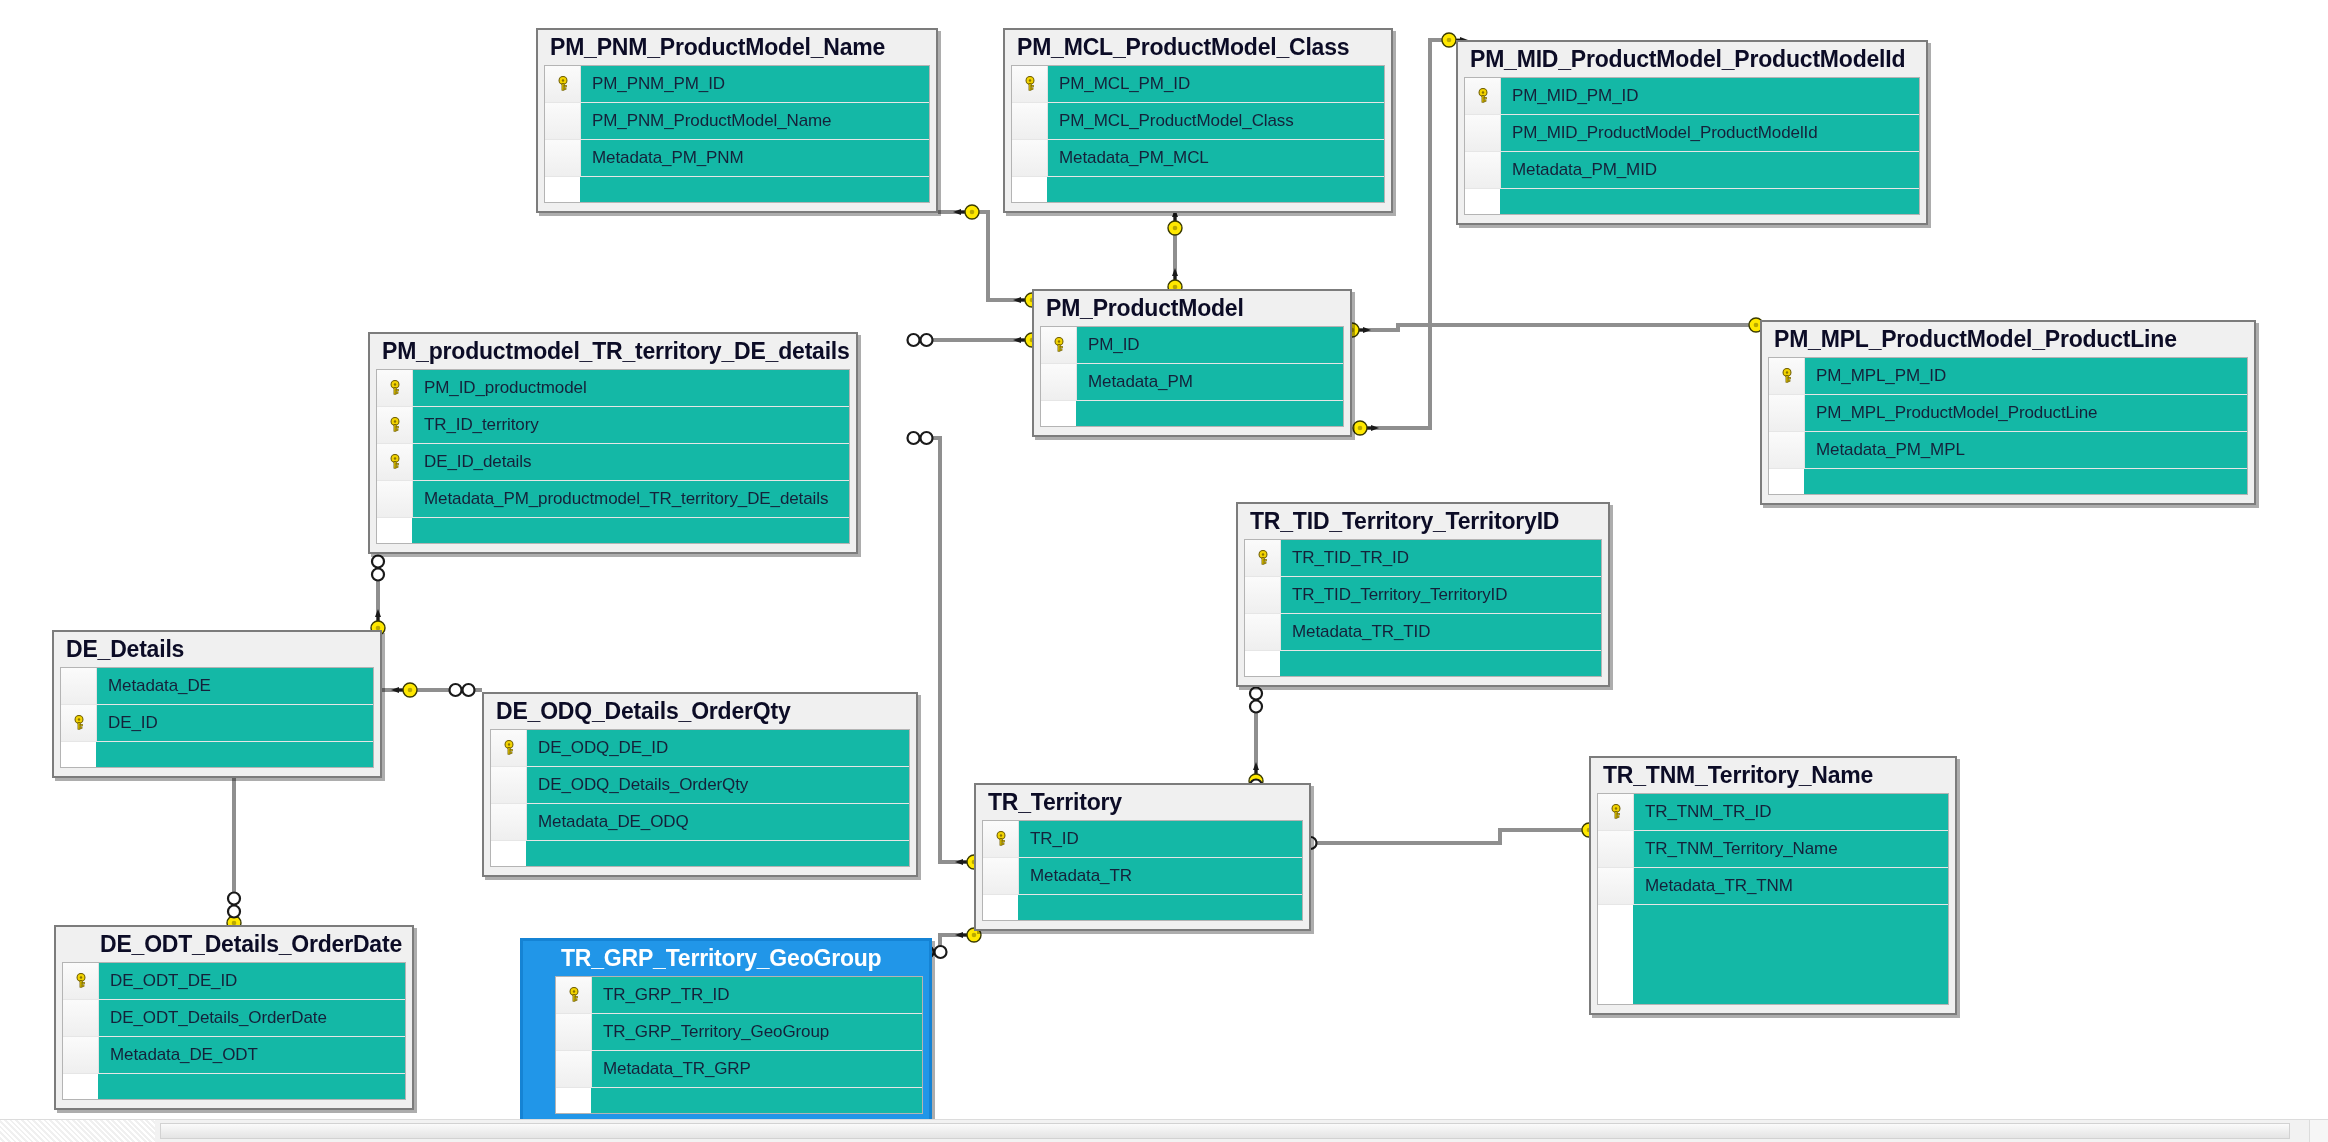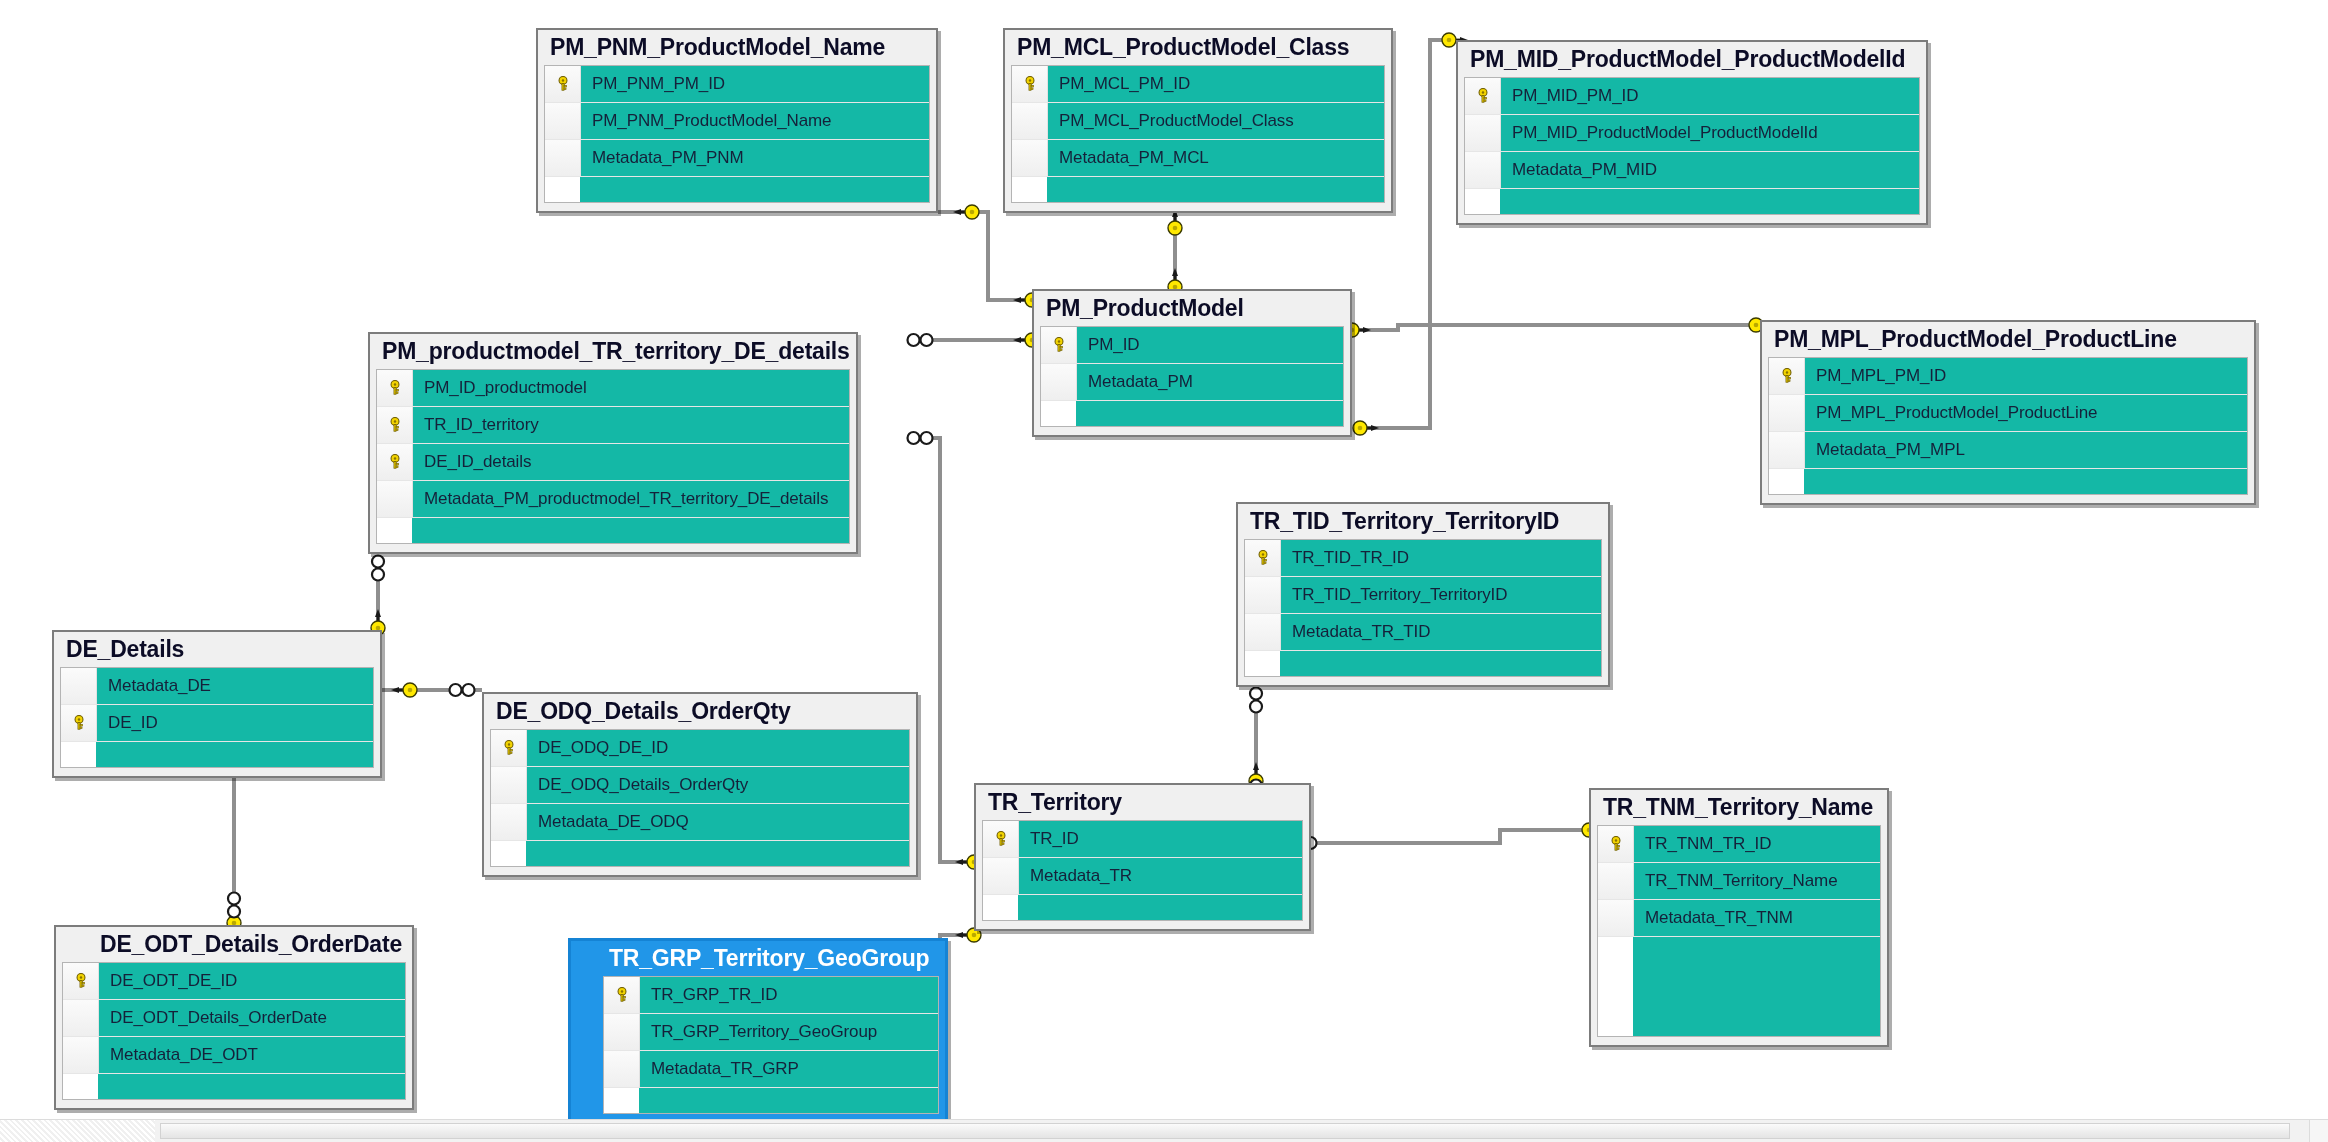--- a/index.html
+++ b/index.html
@@ -507,21 +507,21 @@
           <div class="row">
             <div class="gutter"></div>
             <div class="cell">Metadata_TR</div>
           </div>
           <div class="row blank">
             <div class="gutter"></div>
             <div class="cell"></div>
           </div>
         </div>
       </div>
-      <div class="tbl" style="left: 1589px; top: 788px; width: 300px;">
+      <div class="tbl" style="left: 1589px; top: 756px; width: 368px;">
         <div class="tbl-title">TR_TNM_Territory_Name</div>
         <div class="grid">
           <div class="row">
             <div class="gutter">
               <svg class="keyicon" viewBox="0 0 18 18">
                 <circle cx="9" cy="5.2" r="4.2" fill="#f2d300" stroke="#6b5a00" stroke-width="1.1"></circle>
                 <circle cx="9" cy="5.2" r="1.3" fill="#8a7400"></circle>
                 <rect x="7.9" y="8.4" width="2.2" height="7.2" fill="#f2d300" stroke="#6b5a00" stroke-width="0.8"></rect>
                 <rect x="10.1" y="10.4" width="2.6" height="1.7" fill="#f2d300" stroke="#6b5a00" stroke-width="0.7"></rect>
                 <rect x="10.1" y="13.2" width="2.1" height="1.6" fill="#f2d300" stroke="#6b5a00" stroke-width="0.7"></rect>
@@ -573,21 +573,21 @@
           <div class="row">
             <div class="gutter"></div>
             <div class="cell">Metadata_DE_ODT</div>
           </div>
           <div class="row blank">
             <div class="gutter"></div>
             <div class="cell"></div>
           </div>
         </div>
       </div>
-      <div class="tbl selected" style="left: 568px; top: 938px; width: 380px; padding-left: 32px;">
+      <div class="tbl selected" style="left: 520px; top: 938px; width: 412px; padding-left: 32px;">
         <div class="tbl-title">TR_GRP_Territory_GeoGroup</div>
         <div class="grid">
           <div class="row">
             <div class="gutter">
               <svg class="keyicon" viewBox="0 0 18 18">
                 <circle cx="9" cy="5.2" r="4.2" fill="#f2d300" stroke="#6b5a00" stroke-width="1.1"></circle>
                 <circle cx="9" cy="5.2" r="1.3" fill="#8a7400"></circle>
                 <rect x="7.9" y="8.4" width="2.2" height="7.2" fill="#f2d300" stroke="#6b5a00" stroke-width="0.8"></rect>
                 <rect x="10.1" y="10.4" width="2.6" height="1.7" fill="#f2d300" stroke="#6b5a00" stroke-width="0.7"></rect>
                 <rect x="10.1" y="13.2" width="2.1" height="1.6" fill="#f2d300" stroke="#6b5a00" stroke-width="0.7"></rect>

